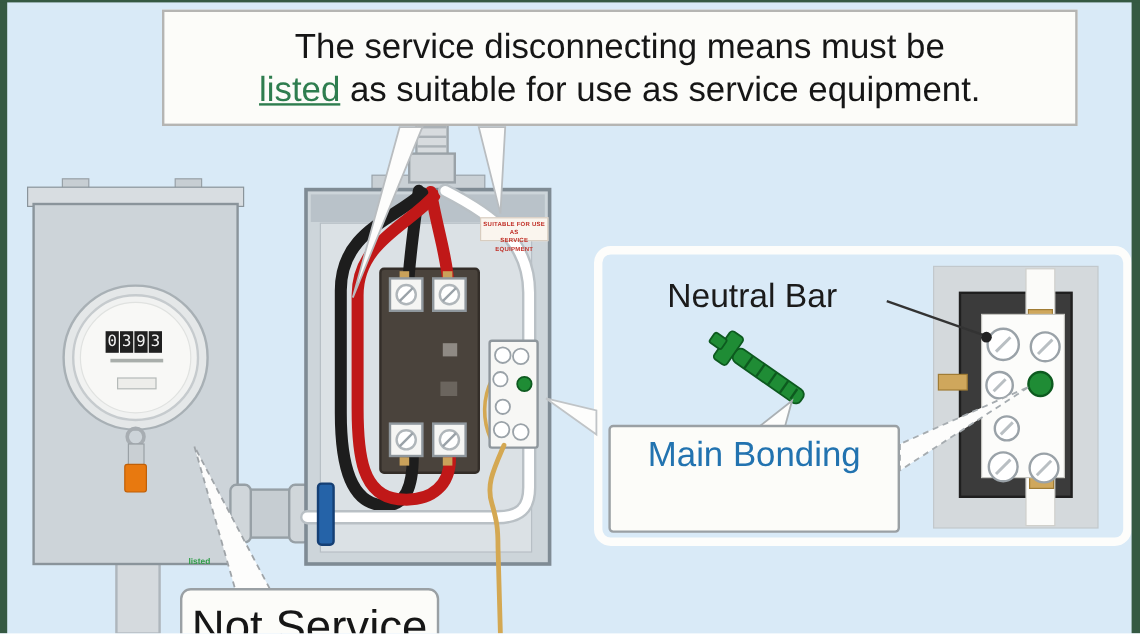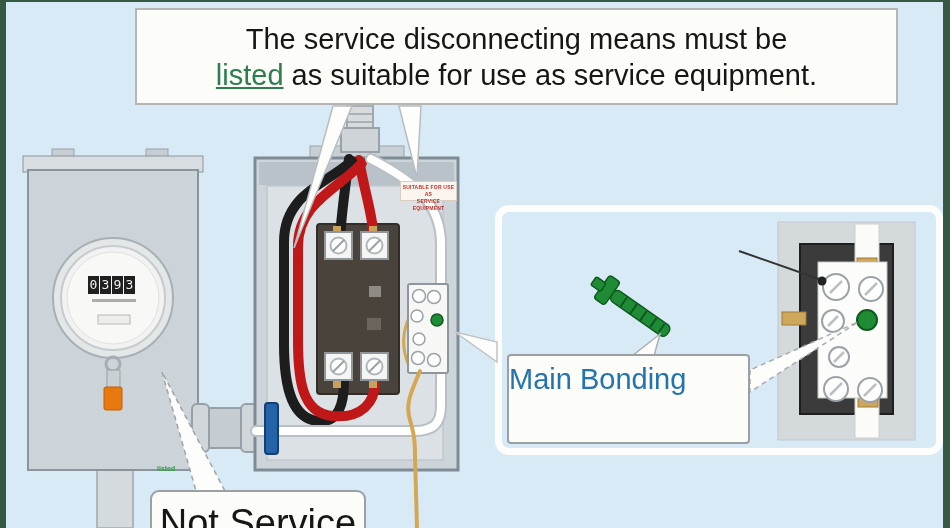--- a/index.html
+++ b/index.html
@@ -29,21 +29,21 @@
   .note-box .hl{color:#2e7d4f;text-decoration:underline;}
 
   .neutral-bar-label{
     position:absolute;left:556px;top:231px;z-index:2;
     font-size:28px;color:#1b1b1b;white-space:nowrap;
   }
 
   .mbj-box{
     position:absolute;left:507px;top:354px;width:243px;height:90px;
     background:#fcfcf9;border:2px solid #9aa0a4;border-radius:4px;box-sizing:border-box;
-    z-index:2;text-align:left;padding-top:5px;
+    z-index:2;text-align:center;padding-top:5px;
     font-size:29px;line-height:37px;color:#2273b0;
   }
 
   .not-service-box{
     position:absolute;left:150px;top:490px;width:216px;height:74px;
     background:#fcfcf9;border:2px solid #9aa0a4;border-radius:9px;box-sizing:border-box;
     z-index:2;text-align:center;padding-top:10px;
     font-size:38px;color:#161616;
   }
 
@@ -221,20 +221,21 @@
 
   <div class="meter-digits">
     <div class="cell">0</div>
     <div class="cell">3</div>
     <div class="cell">9</div>
     <div class="cell">3</div>
   </div>
 
   <div class="listed-tag">listed</div>
 
+  <div class="neutral-bar-label">Neutral Bar</div>
 
   <div class="mbj-box">
     <span>Main Bonding</span><br>
   </div>
 
   <div class="not-service-box">
     <span>Not Service</span>
   </div>
 
   <div class="edge edge-left"></div>

